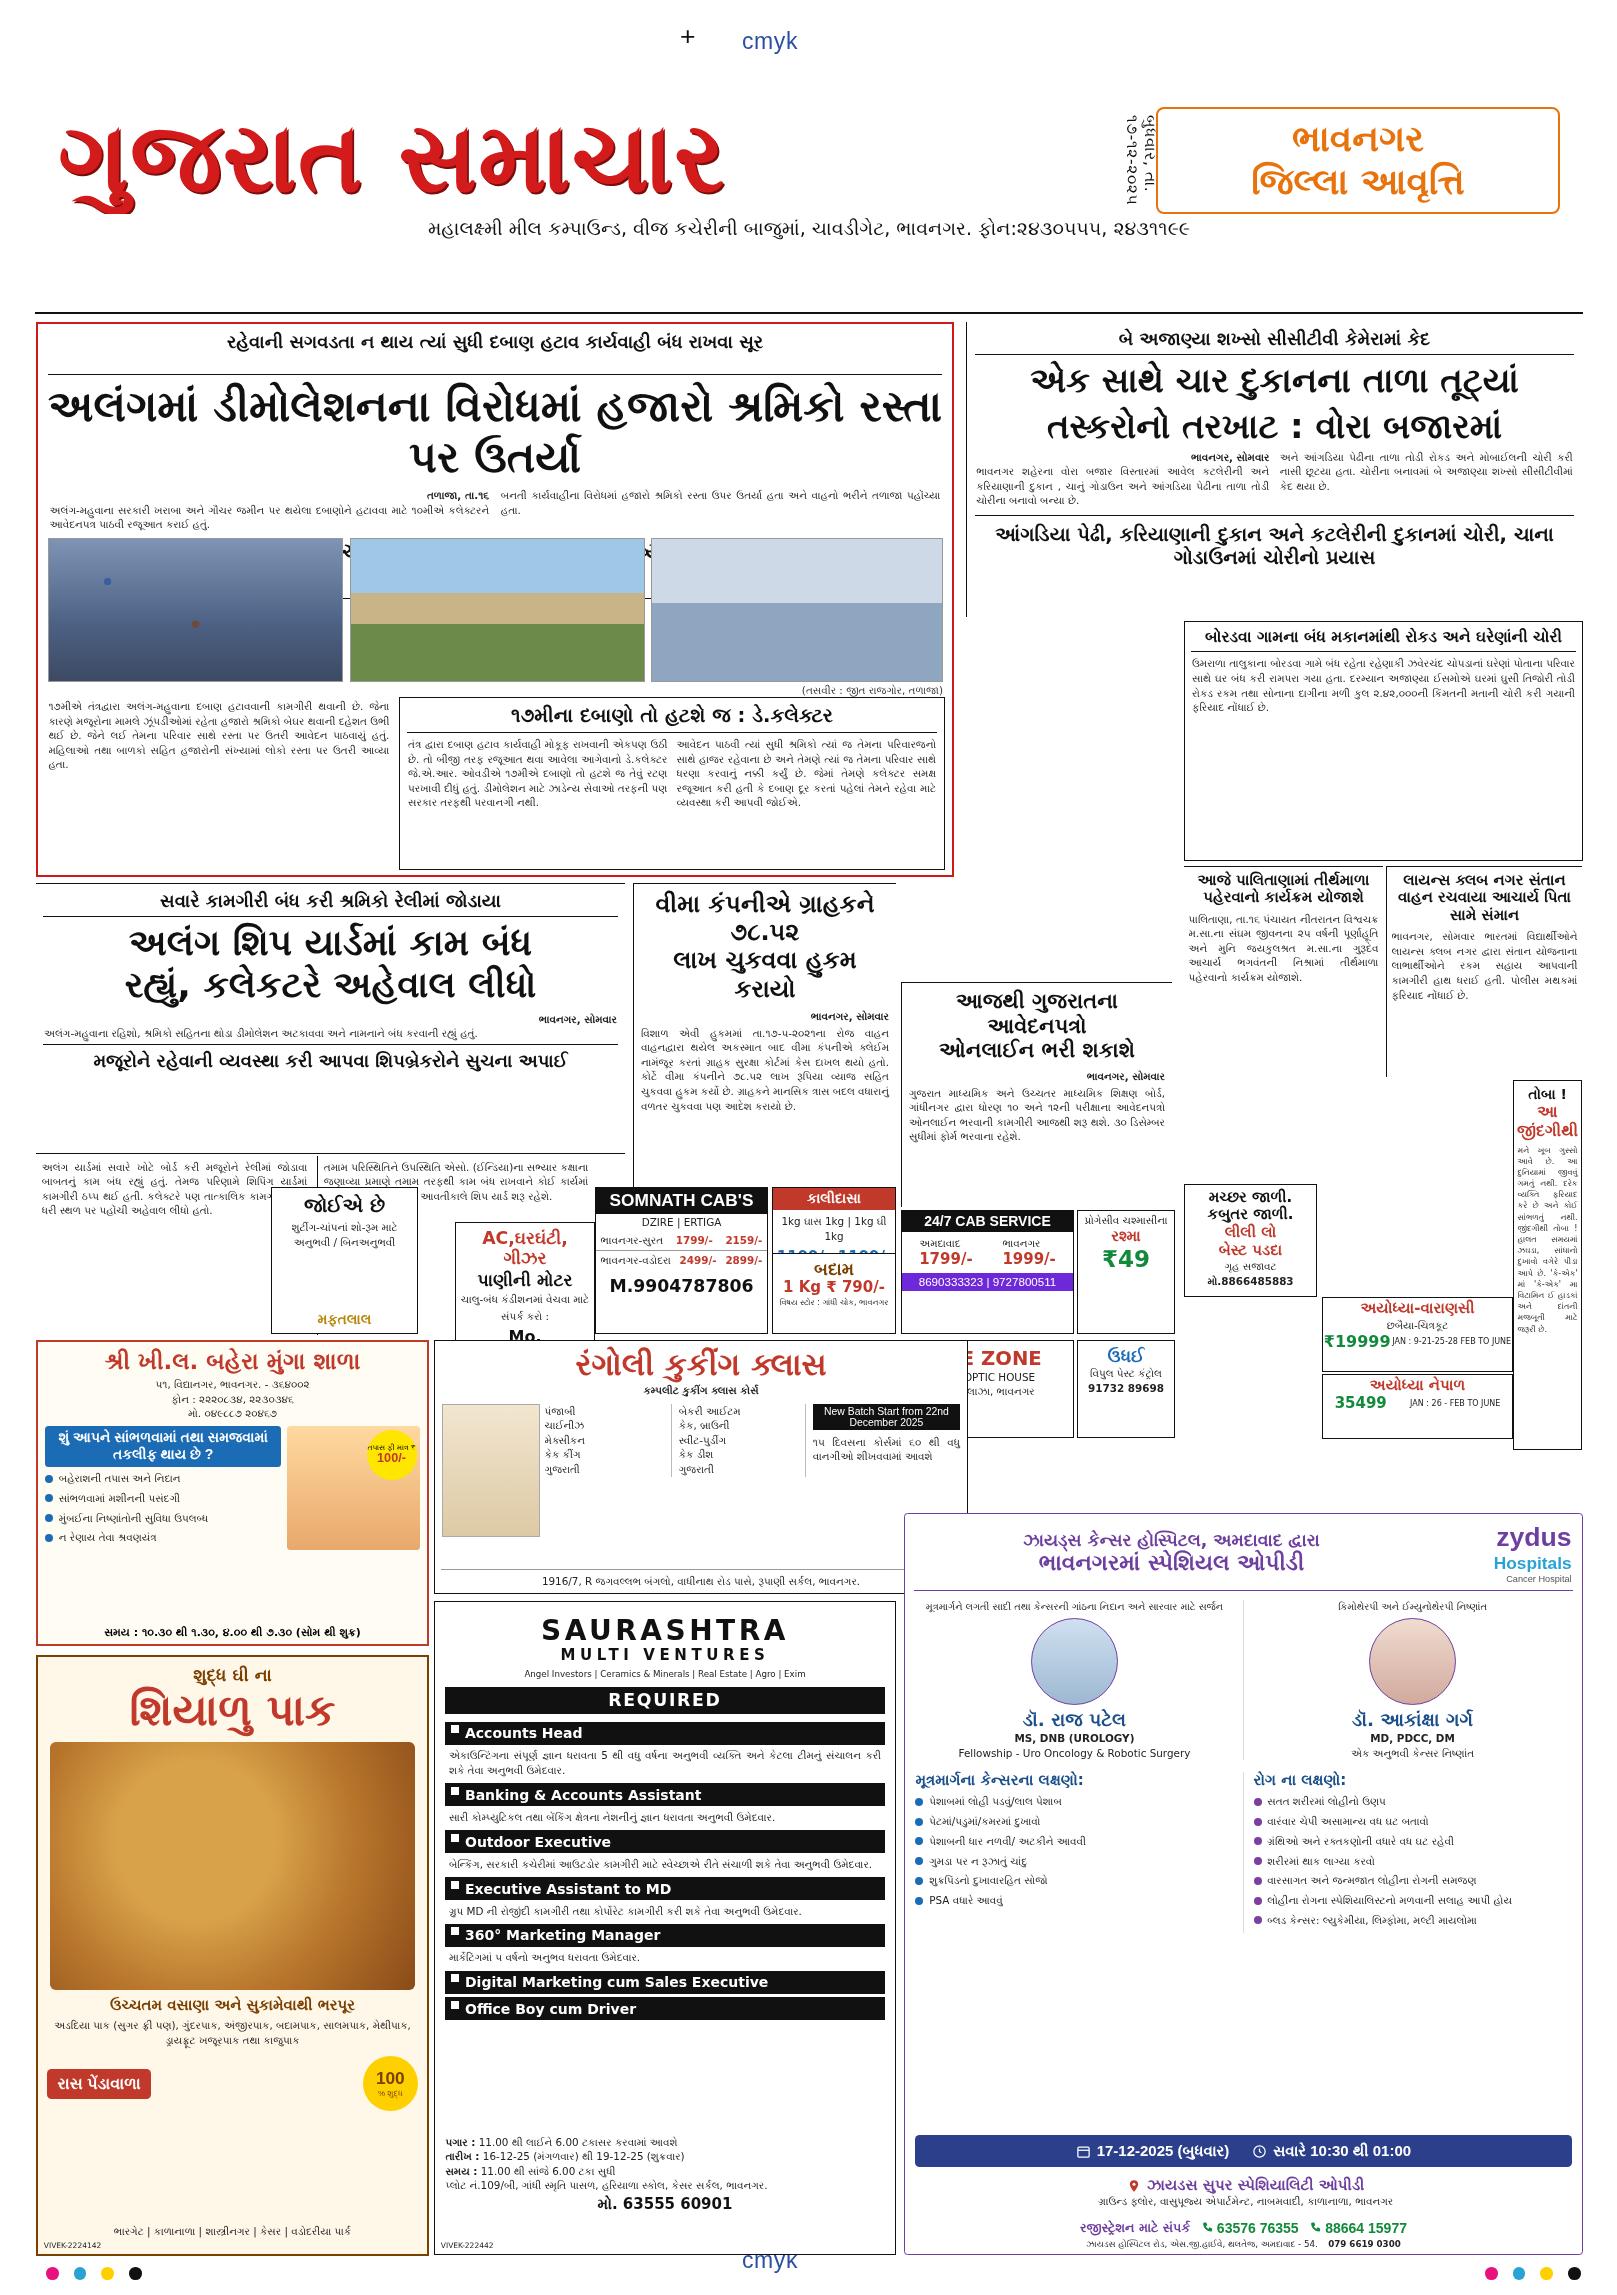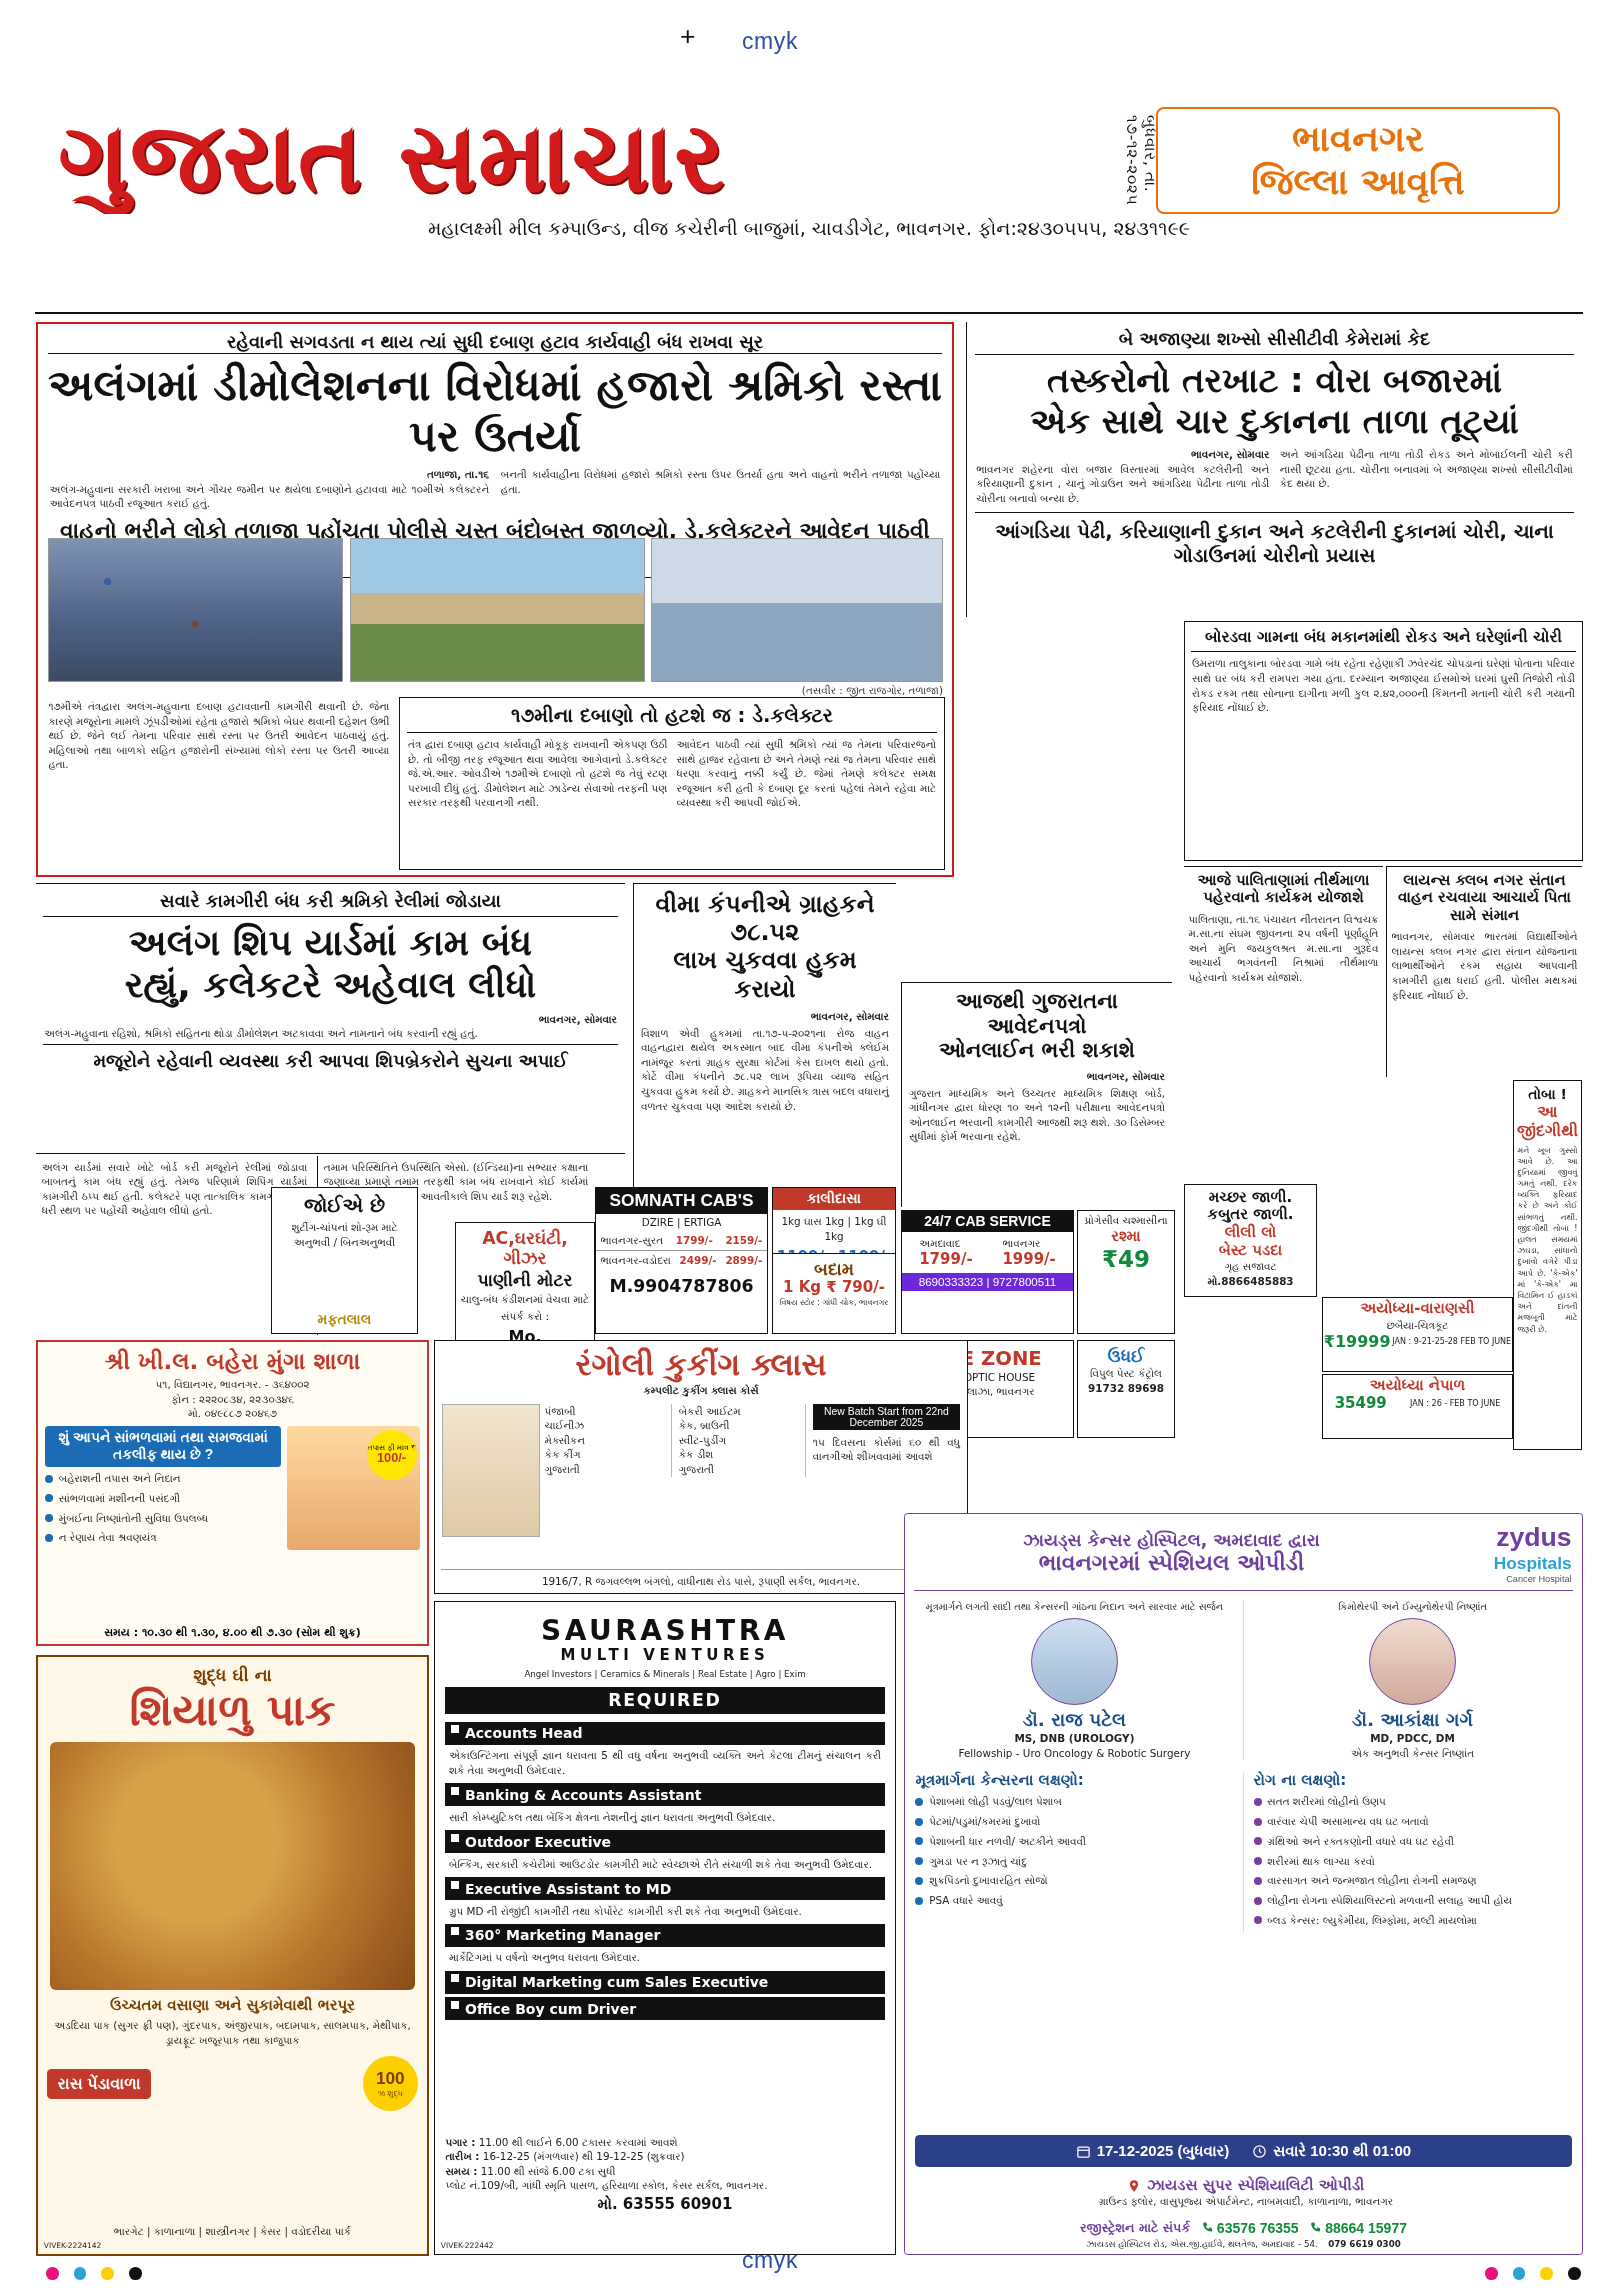--- a/index.html
+++ b/index.html
@@ -173,21 +173,21 @@
     <div class="mast-edition">
       <span>ભાવનગર</span>
       <span>જિલ્લા આવૃત્તિ</span>
     </div>
     <div class="mast-address">મહાલક્ષ્મી મીલ કમ્પાઉન્ડ, વીજ કચેરીની બાજુમાં, ચાવડીગેટ, ભાવનગર. ફોન:૨૪૩૦૫૫૫, ૨૪૩૧૧૯૯</div>
   </div>
 
   <div style="position:absolute;left:35px;top:312px;width:1548px;height:2.3px;background:#111;"></div>
 
   <div class="box redbox" style="left:36px; top:322px; width:918px; height:555px;">
-    <div class="hl-strap" style="margin:7px 10.4px 3.5px; border-bottom:1.2px solid #111; padding-bottom:0;">રહેવાની સગવડતા ન થાય ત્યાં સુધી દબાણ હટાવ કાર્યવાહી બંધ રાખવા સૂર</div>
+    <div class="hl-strap" style="margin:7px 10.4px 3.5px; border-bottom:1.2px solid #111; padding-bottom:21px;">રહેવાની સગવડતા ન થાય ત્યાં સુધી દબાણ હટાવ કાર્યવાહી બંધ રાખવા સૂર</div>
     <div class="hl-main" style="font-size:43px; margin:5.8px 8px 3.5px;">અલંગમાં ડીમોલેશનના વિરોધમાં હજારો શ્રમિકો રસ્તા પર ઉતર્યા</div>
 
     <div style="display:flex; gap:11.6px; margin:5.8px 11.6px 0;">
       <div style="flex:1;">
         <div class="small-txt" style="text-align:right;font-weight:bold;">તળાજા, તા.૧૬</div>
         <div class="small-txt">અલંગ-મહુવાના સરકારી ખરાબા અને ગૌચર જમીન પર થયેલા દબાણોને હટાવવા માટે ૧૦મીએ કલેક્ટરને આવેદનપત્ર પાઠવી રજૂઆત કરાઈ હતું.</div>
       </div>
       <div style="flex:1;">
         <div class="small-txt">બનતી કાર્યવાહીના વિરોધમાં હજારો શ્રમિકો રસ્તા ઉપર ઉતર્યા હતા અને વાહનો ભરીને તળાજા પહોંચ્યા હતા.</div>
       </div>
@@ -206,22 +206,22 @@
       <div class="hl-main" style="font-size:19.6px; margin:5.8px 7px 4.6px; border-bottom:1.2px solid #111; padding-bottom:4.6px;">૧૭મીના દબાણો તો હટશે જ : ડે.કલેક્ટર</div>
       <div style="display:flex; gap:9.2px; padding:0 8px;">
         <div class="small-txt" style="flex:1;">તંત્ર દ્વારા દબાણ હટાવ કાર્યવાહી મોકૂફ રાખવાની એકપણ ઉઠી છે. તો બીજી તરફ રજૂઆત થવા આવેલા આગેવાનો ડે.કલેક્ટર જે.એ.આર. ઓવડીએ ૧૭મીએ દબાણો તો હટશે જ તેવું રટણ પરખાવી દીધું હતું. ડીમોલેશન માટે ઝાડેન્ય સેવાઓ તરફની પણ સરકાર તરફથી પરવાનગી નથી.</div>
         <div class="small-txt" style="flex:1;">આવેદન પાઠવી ત્યાં સુધી શ્રમિકો ત્યાં જ તેમના પરિવારજનો સાથે હાજર રહેવાના છે અને તેમણે ત્યાં જ તેમના પરિવાર સાથે ધરણા કરવાનું નક્કી કર્યું છે. જેમાં તેમણે કલેક્ટર સમક્ષ રજૂઆત કરી હતી કે દબાણ દૂર કરતાં પહેલાં તેમને રહેવા માટે વ્યવસ્થા કરી આપવી જોઈએ.</div>
       </div>
     </div>
   </div>
 
   <div class="box" style="left:966px; top:322px; width:616px; height:295px; border-left:1.7px solid #111;">
     <div class="hl-strap" style="margin:5.8px 8px 4.6px; border-bottom:1.2px solid #111; padding-bottom:4.6px;">બે અજાણ્યા શખ્સો સીસીટીવી કેમેરામાં કેદ</div>
+    <div class="hl-main" style="font-size:34px; margin:0 7px 5.8px;">એક સાથે ચાર દુકાનના તાળા તૂટ્યાં</div>
     <div class="hl-main" style="font-size:34px; margin:4.6px 7px 1.2px;">તસ્કરોનો તરખાટ : વોરા બજારમાં</div>
-    <div class="hl-main" style="font-size:34px; margin:0 7px 5.8px;">એક સાથે ચાર દુકાનના તાળા તૂટ્યાં</div>
     <div style="display:flex; gap:10.4px; margin:3.5px 9.2px 0;">
       <div style="flex:1;">
         <div class="small-txt" style="text-align:right;font-weight:bold;">ભાવનગર, સોમવાર</div>
         <div class="small-txt">ભાવનગર શહેરના વોરા બજાર વિસ્તારમાં આવેલ કટલેરીની અને કરિયાણાની દુકાન , ચાનું ગોડાઉન અને આંગડિયા પેઢીના તાળા તોડી ચોરીના બનાવો બન્યા છે.</div>
       </div>
       <div style="flex:1;">
         <div class="small-txt">અને આંગડિયા પેઢીના તાળા તોડી રોકડ અને મોબાઈલની ચોરી કરી નાસી છૂટયા હતા. ચોરીના બનાવમાં બે અજાણ્યા શખ્સો સીસીટીવીમાં કેદ થયા છે.</div>
       </div>
     </div>
     <div class="hl-main" style="font-size:19.6px; margin:7px 8px 4.6px; border-top:1.2px solid #111; padding-top:7px;">આંગડિયા પેઢી, કરિયાણાની દુકાન અને કટલેરીની દુકાનમાં ચોરી, ચાના ગોડાઉનમાં ચોરીનો પ્રયાસ</div>

